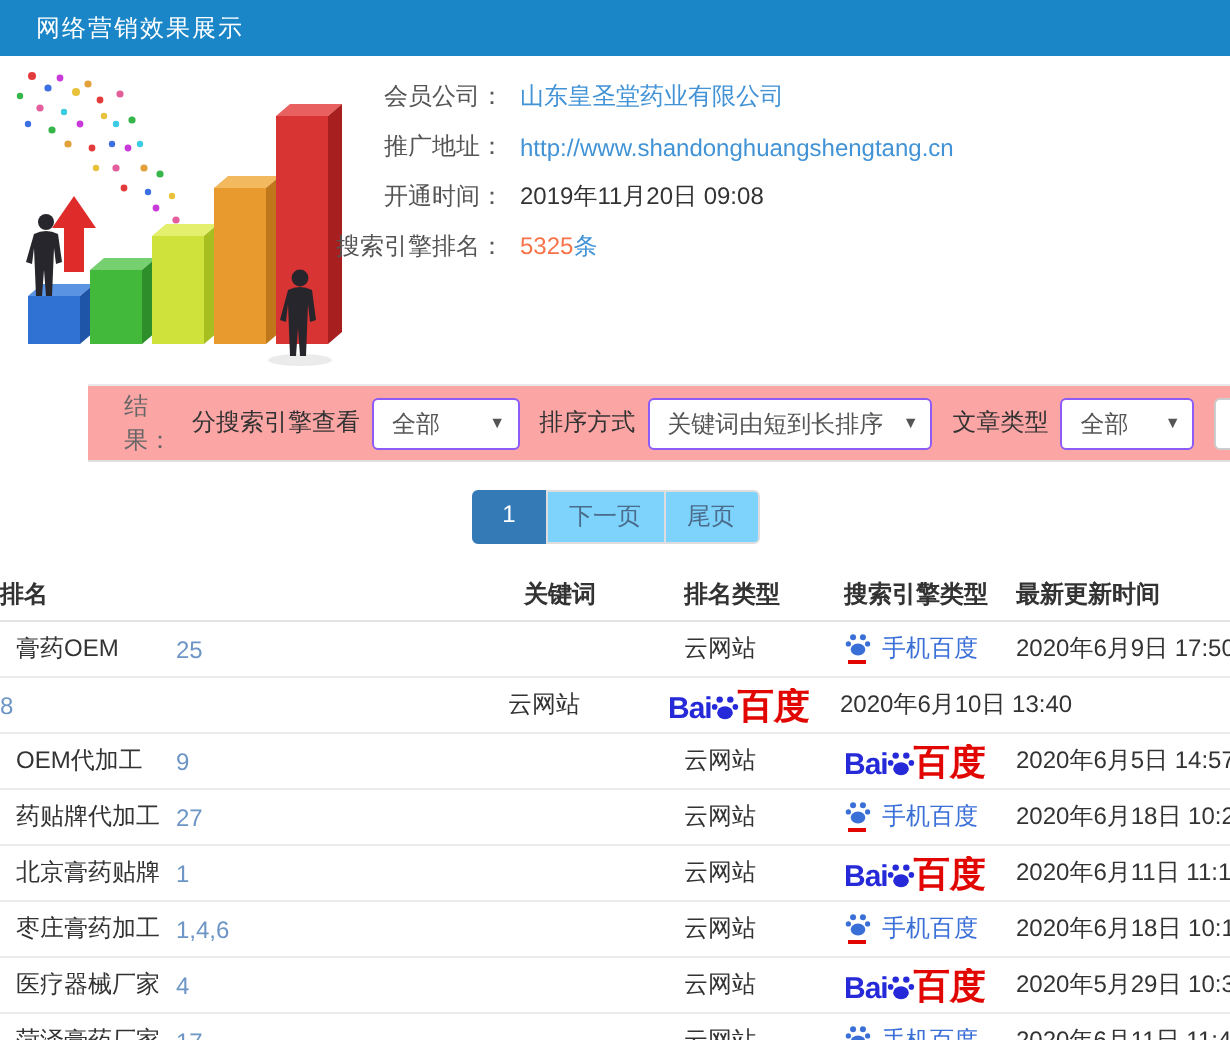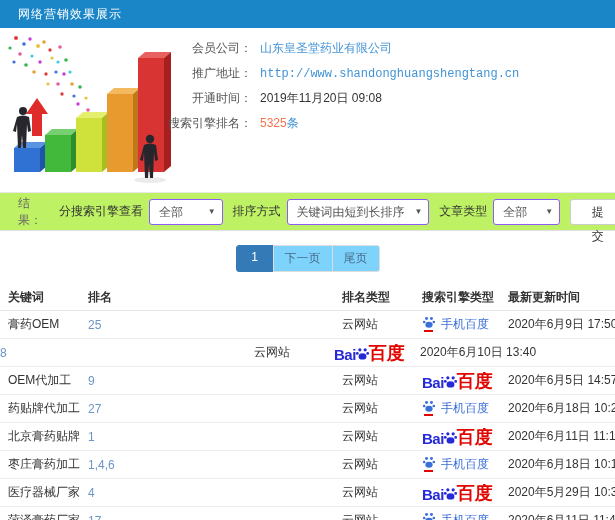--- a/index.html
+++ b/index.html
@@ -11,27 +11,27 @@
   
   .topbar{height:28px;background:var(--header-bg);color:#fff;line-height:28px;
     padding-left:18px;font-size:12px;letter-spacing:1px;}
   
   .info-section{position:relative;height:164px;background:#fff;}
   .chart-wrap{position:absolute;left:0;top:4px;width:192px;height:156px;}
   .info-rows{position:absolute;left:132px;top:8px;}
   .info-row{display:flex;align-items:center;height:25px;}
   .info-label{width:120px;text-align:right;color:#555;}
   .info-value{margin-left:8px;}
-  .link{color:var(--link);text-decoration:none;cursor:pointer;font-family:Liberation Mono, monospace;}
+  .link{color:var(--link);text-decoration:none;cursor:pointer;}
   .count{color:var(--accent-orange);}
   .unit{color:var(--link);}
   
-  .filter-bar{height:39px;background:#bef264;border-top:1px solid #e8e8e8;
+  .filter-bar{height:39px;background:#fca5a5;border-top:1px solid #e8e8e8;
     border-bottom:1px solid #e0e0e0;display:flex;align-items:center;
-    justify-content:space-between;padding-left:18px;box-sizing:border-box;}
+    justify-content:space-between;padding-left:18px;box-sizing:border-box;margin-left:44px;}
   .result-label{color:#666;}
   .filter-controls{display:flex;align-items:center;margin-right:-10px;}
   .filter-label{font-weight:normal;color:#333;margin:0 6px 0 10px;white-space:nowrap;}
   .select{position:relative;height:24px;line-height:24px;background:#fff;
     border:1px solid #8b5cf6;border-radius:3px;padding:0 20px 0 9px;color:#555;
     cursor:pointer;white-space:nowrap;}
   .select .arrow{position:absolute;right:6px;top:0;font-size:8px;color:#555;}
   .submit-btn{height:26px;line-height:24px;background:#fff;border:1px solid #ccc;
     border-radius:3px;padding:0 15px;color:#333;margin-left:10px;cursor:pointer;
     font-size:12px;font-family:inherit;}
@@ -203,22 +203,22 @@
 </div>
 
 <div class="pagination">
   <span class="page-btn active">1</span>
   <span class="page-btn">下一页</span>
   <span class="page-btn">尾页</span>
 </div>
 
 <div class="table">
   <div class="thead">
+    <div class="th c-rank">排名</div>
     <div class="th c-kw">关键词</div>
-    <div class="th c-rank">排名</div>
     <div class="th c-type">排名类型</div>
     <div class="th c-eng">搜索引擎类型</div>
     <div class="th c-time">最新更新时间</div>
   </div>
   <div>
       <div class="tr">
         <div class="td c-kw">膏药OEM</div>
         <div class="td c-rank"><span class="rank-link">25</span></div>
         <div class="td c-type">云网站</div>
         <div class="td c-eng">

